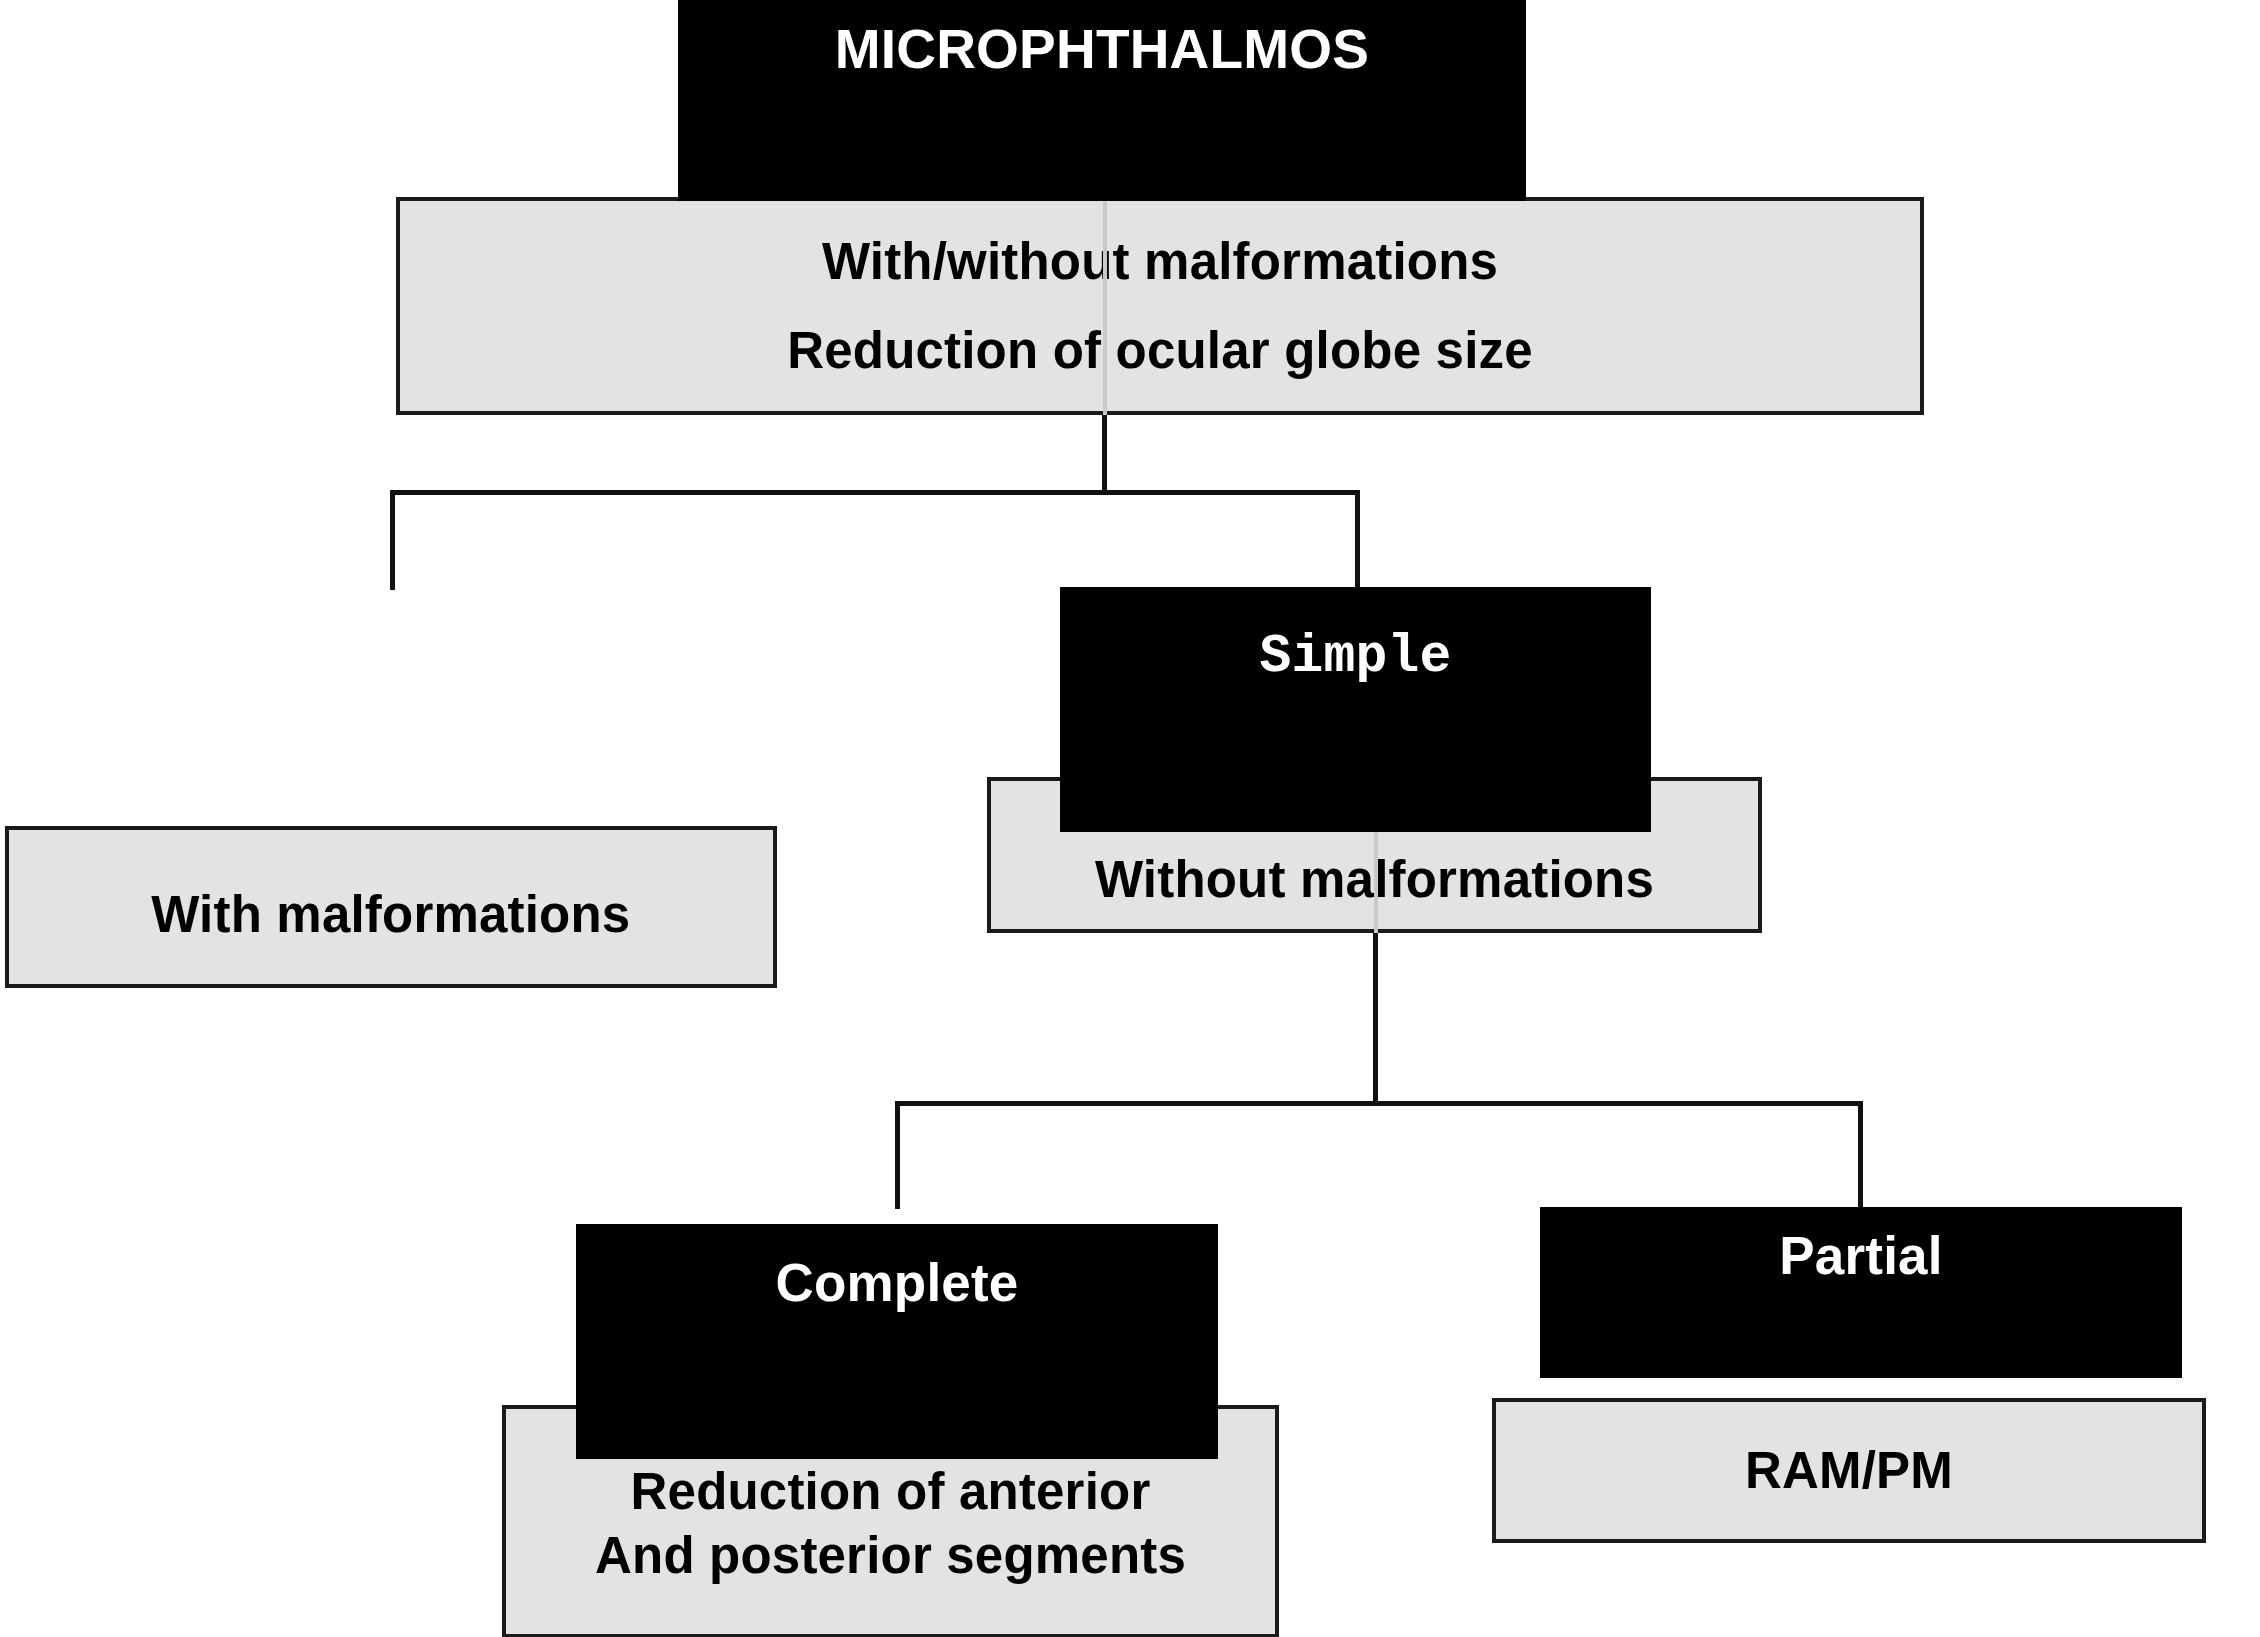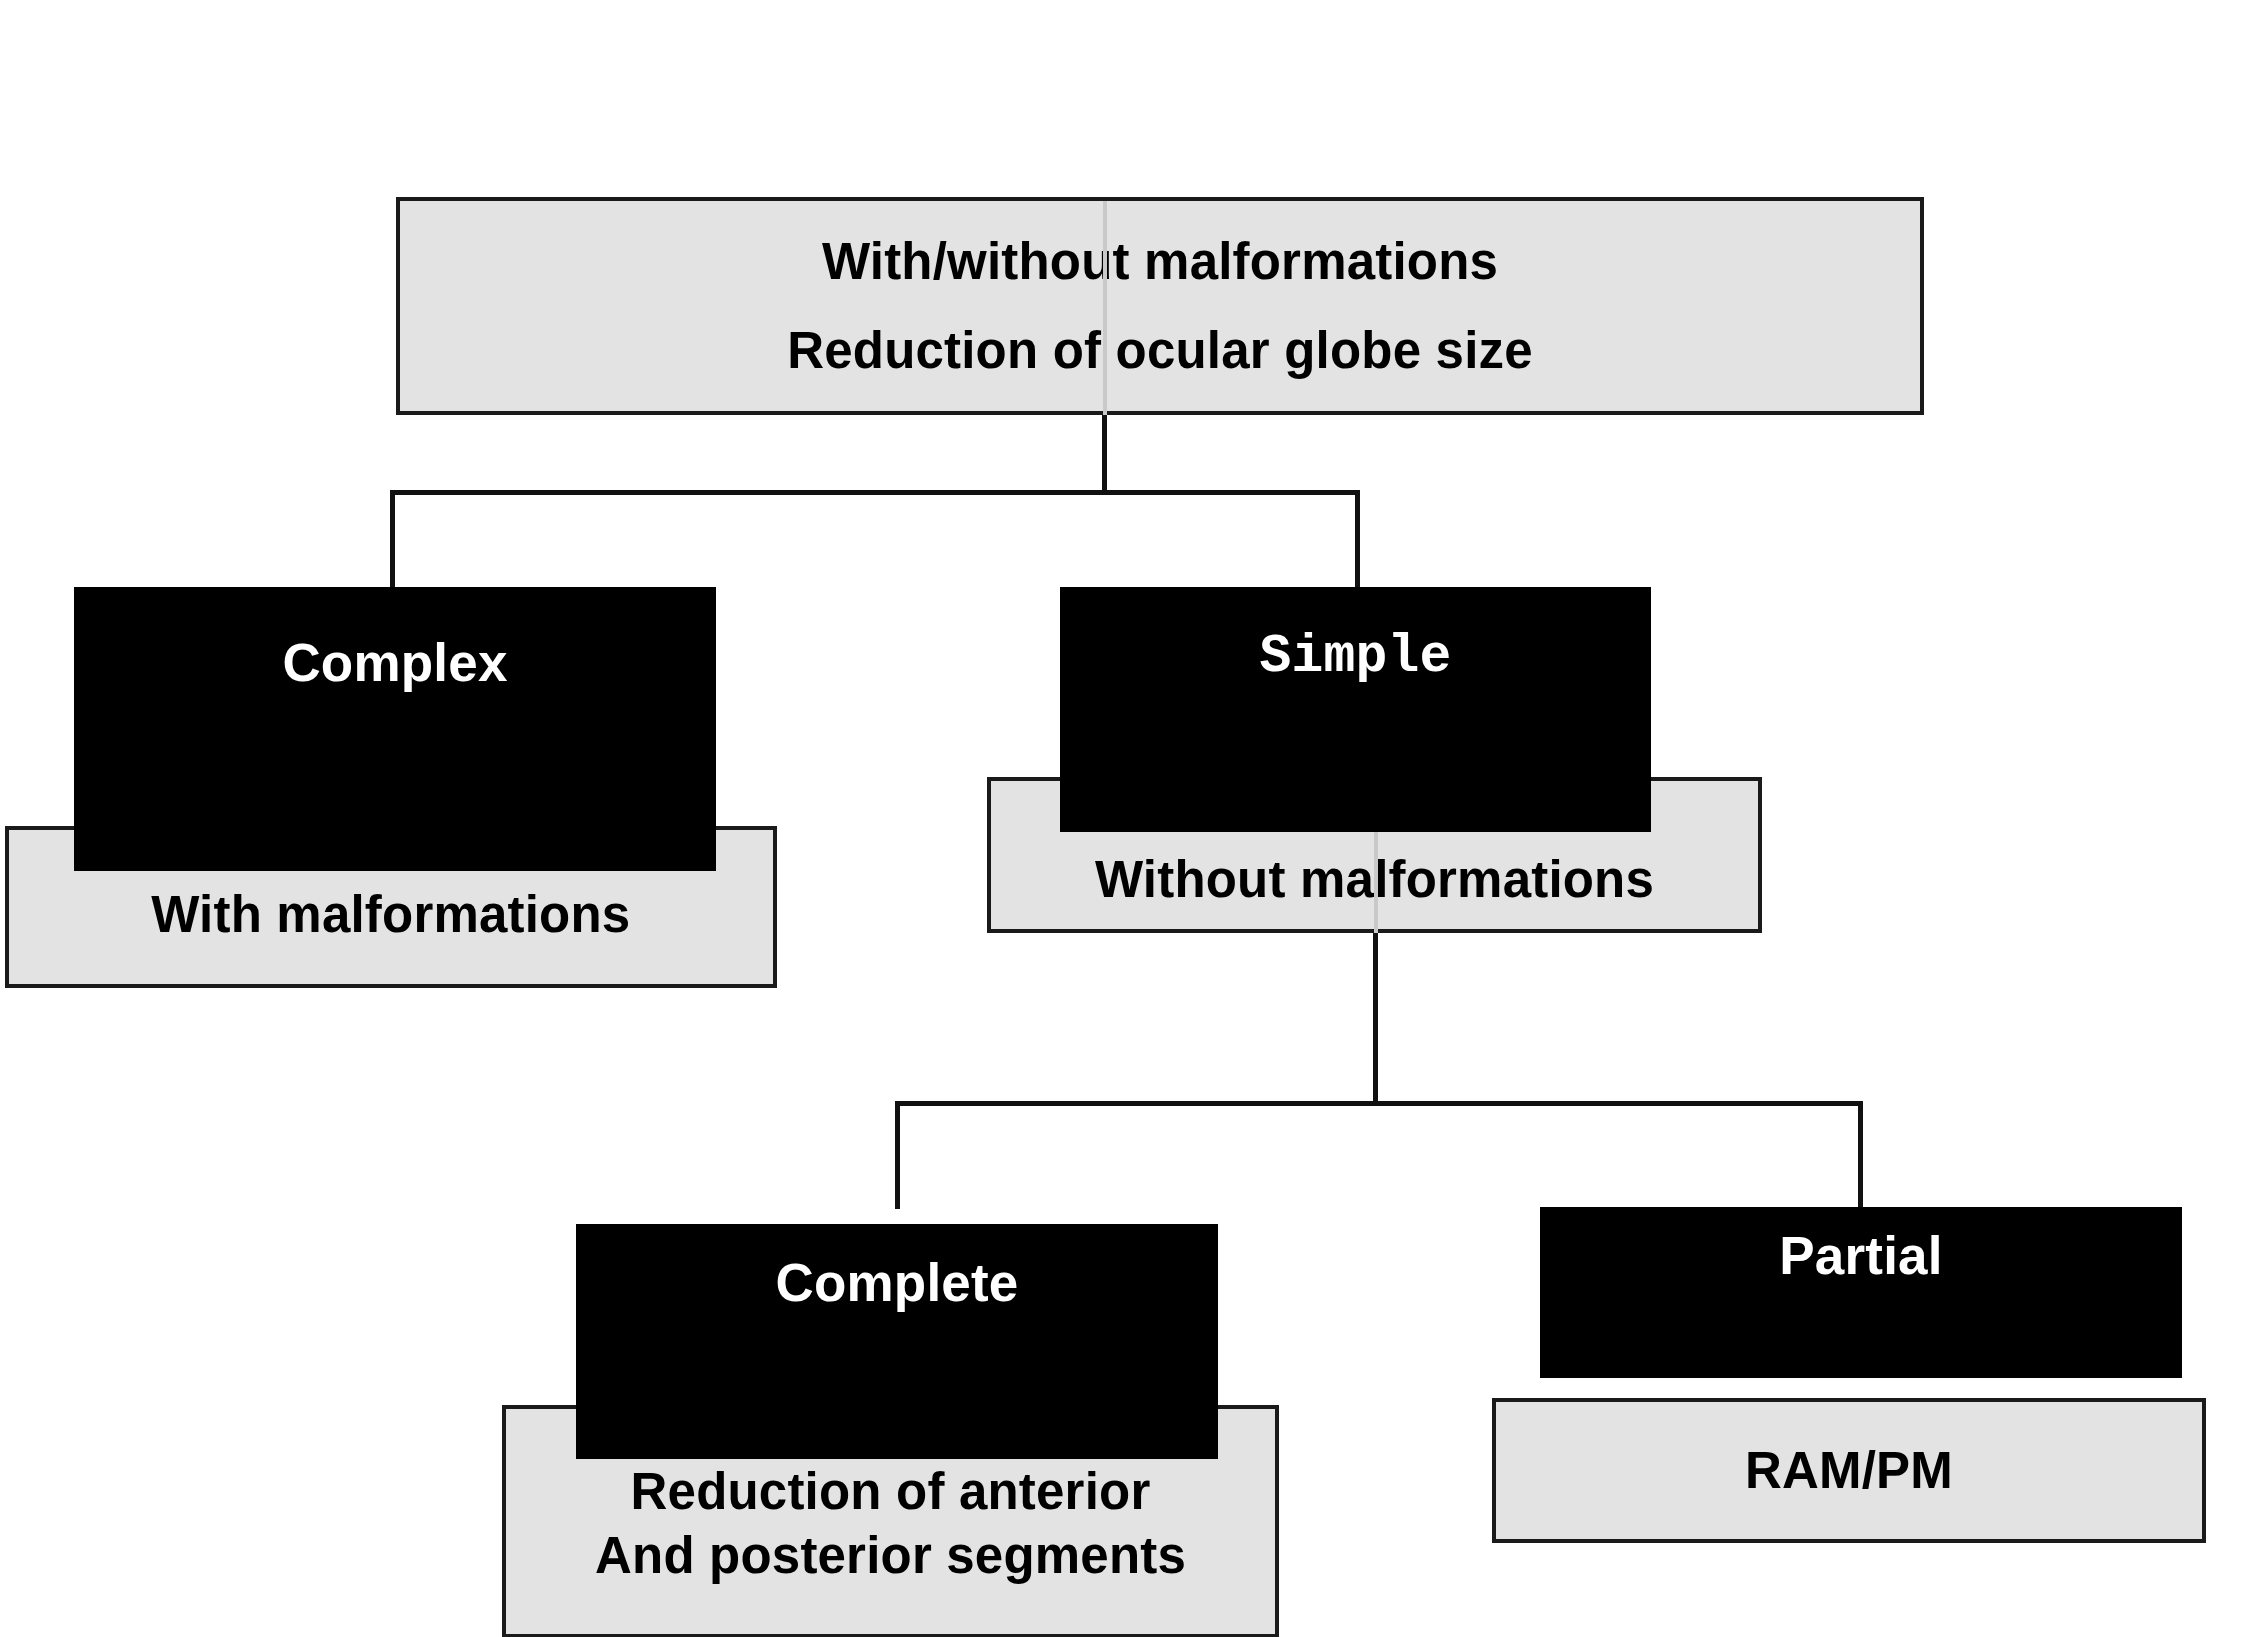--- a/index.html
+++ b/index.html
@@ -227,24 +227,24 @@
 
   <div class="node node-gray" id="box-complete-desc">
     <div class="node-label">Reduction of anterior
 And posterior segments</div>
   </div>
 
   <div class="node node-gray" id="box-partial-desc">
     <div class="node-label">RAM/PM</div>
   </div>
 
-
-  <div class="node node-black" id="box-complex">
-    <div class="node-label">Complex</div>
-  </div>
+  <div class="node node-black" id="box-root">
+    <div class="node-label">MICROPHTHALMOS</div>
+  </div>
+
 
   <div class="node node-black" id="box-simple">
     <div class="node-label">Simple</div>
   </div>
 
   <div class="node node-black" id="box-complete">
     <div class="node-label primary">Complete</div>
   </div>
 
   <div class="node node-black" id="box-partial">

